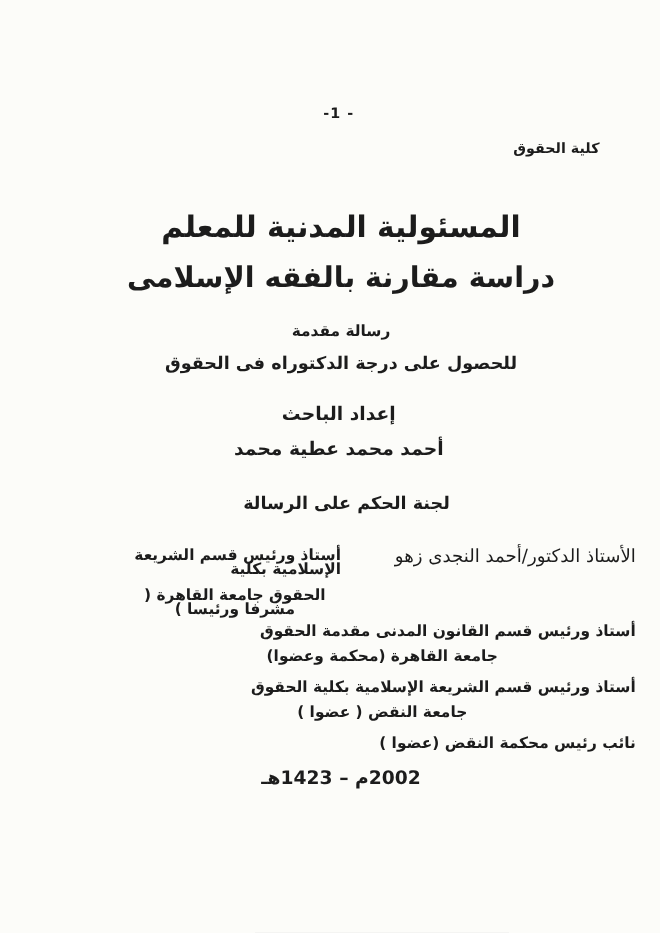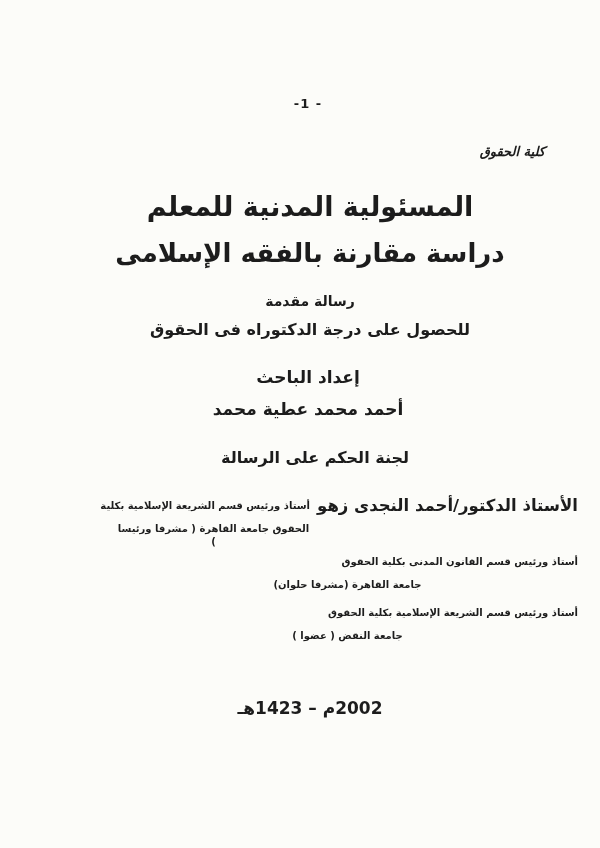--- a/index.html
+++ b/index.html
@@ -14,22 +14,22 @@
     direction: rtl;
     overflow: hidden;
   }
   .page-number {
     position: absolute; top: 96px; left: 0; right: 0;
     text-align: center; direction: ltr;
     font-size: 13px; font-weight: bold; letter-spacing: 1px;
     transform: translateX(8px);
   }
   .inst-header {
-    position: absolute; top: 138px; right: 55px;
-    text-align: right; font-size: 13px; font-weight: bold; line-height: 28px; font-style: italic;
+    position: absolute; top: 122px; right: 55px;
+    text-align: right; font-size: 13px; font-weight: bold; line-height: 28px;
   }
   .title-block {
     position: absolute; top: 190px; left: 0; right: 0;
     text-align: center; transform: translateX(10px); font-weight: bold;
   }
   .title-line1 { font-size: 27px; line-height: 34px; margin-bottom: 12px; }
   .title-line2 { font-size: 26px; line-height: 34px; }
   .thesis-block {
     position: absolute; top: 292px; left: 0; right: 0;
     text-align: center; transform: translateX(10px); font-weight: bold;
@@ -44,24 +44,24 @@
   .researcher-name { font-size: 17px; line-height: 22px; }
   .committee-heading {
     position: absolute; top: 448px; left: 0; right: 0;
     text-align: center; transform: translateX(15px);
     font-size: 16px; font-weight: bold;
   }
   .committee-list { position: absolute; top: 492px; right: 22px; left: 85px; }
   .member-row { display: flex; align-items: flex-start; min-height: 51px; }
   .member-name {
     width: 268px; flex: 0 0 268px;
-    font-size: 16.5px; font-weight: bold; line-height: 24px;
+    font-size: 16.5px; font-weight: normal; line-height: 24px;
     white-space: nowrap; padding-top: 2px;
   }
-  .member-role { flex: 1 1 auto; font-size: 10px; font-weight: bold; padding-top: 7px; }
+  .member-role { flex: 1 1 auto; font-size: 14px; font-weight: bold; padding-top: 7px; }
   .role-line1 { text-align: right; line-height: 13px; }
   .role-line2 { text-align: center; margin-top: 10px; line-height: 13px; margin-left: 32px; }
   .role-line2:empty { display: none; }
   .footer-date {
     position: absolute; top: 698px; left: 0; right: 0;
     text-align: center; transform: translateX(10px);
     font-size: 17px; font-weight: bold;
   }
 </style>
 </head>
@@ -97,32 +97,36 @@
     <div class="member-row">
       <div class="member-name">الأستاذ الدكتور/أحمد النجدى زهو</div>
       <div class="member-role">
         <div class="role-line1">أستاذ ورئيس قسم الشريعة الإسلامية بكلية</div>
         <div class="role-line2">الحقوق جامعة القاهرة ( مشرفا ورئيسا )</div>
       </div>
     </div>
 
     <div class="member-row">
       <div class="member-role">
-        <div class="role-line1">أستاذ ورئيس قسم القانون المدنى بكلية الحقوق</div>
-        <div class="role-line2">جامعة القاهرة (مشرفا حلوان)</div>
+        <div class="role-line1">أستاذ ورئيس قسم القانون المدنى مقدمة الحقوق</div>
+        <div class="role-line2">جامعة القاهرة (محكمة وعضوا)</div>
       </div>
     </div>
 
     <div class="member-row">
       <div class="member-role">
         <div class="role-line1">أستاذ ورئيس قسم الشريعة الإسلامية بكلية الحقوق</div>
         <div class="role-line2">جامعة النقض ( عضوا )</div>
       </div>
     </div>
 
     <div class="member-row">
+      <div class="member-role">
+        <div class="role-line1">نائب رئيس محكمة النقض (عضوا )</div>
+
+      </div>
     </div>
 
   </div>
 
   <div class="footer-date">2002م – 1423هـ</div>
 
 </div>
 
 </body></html>

